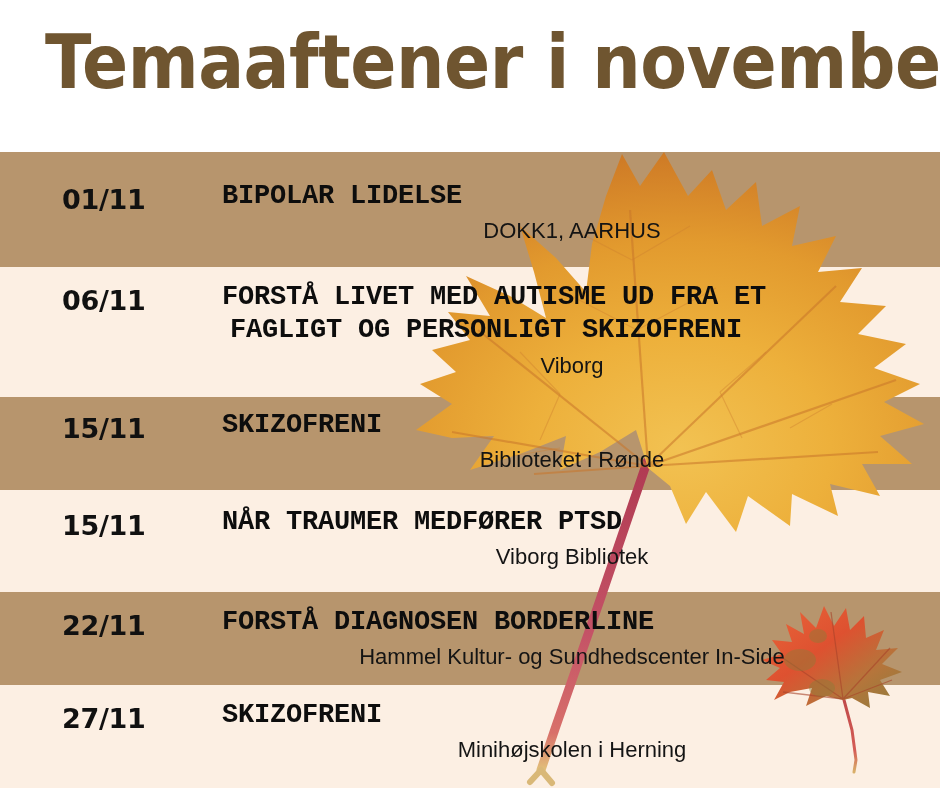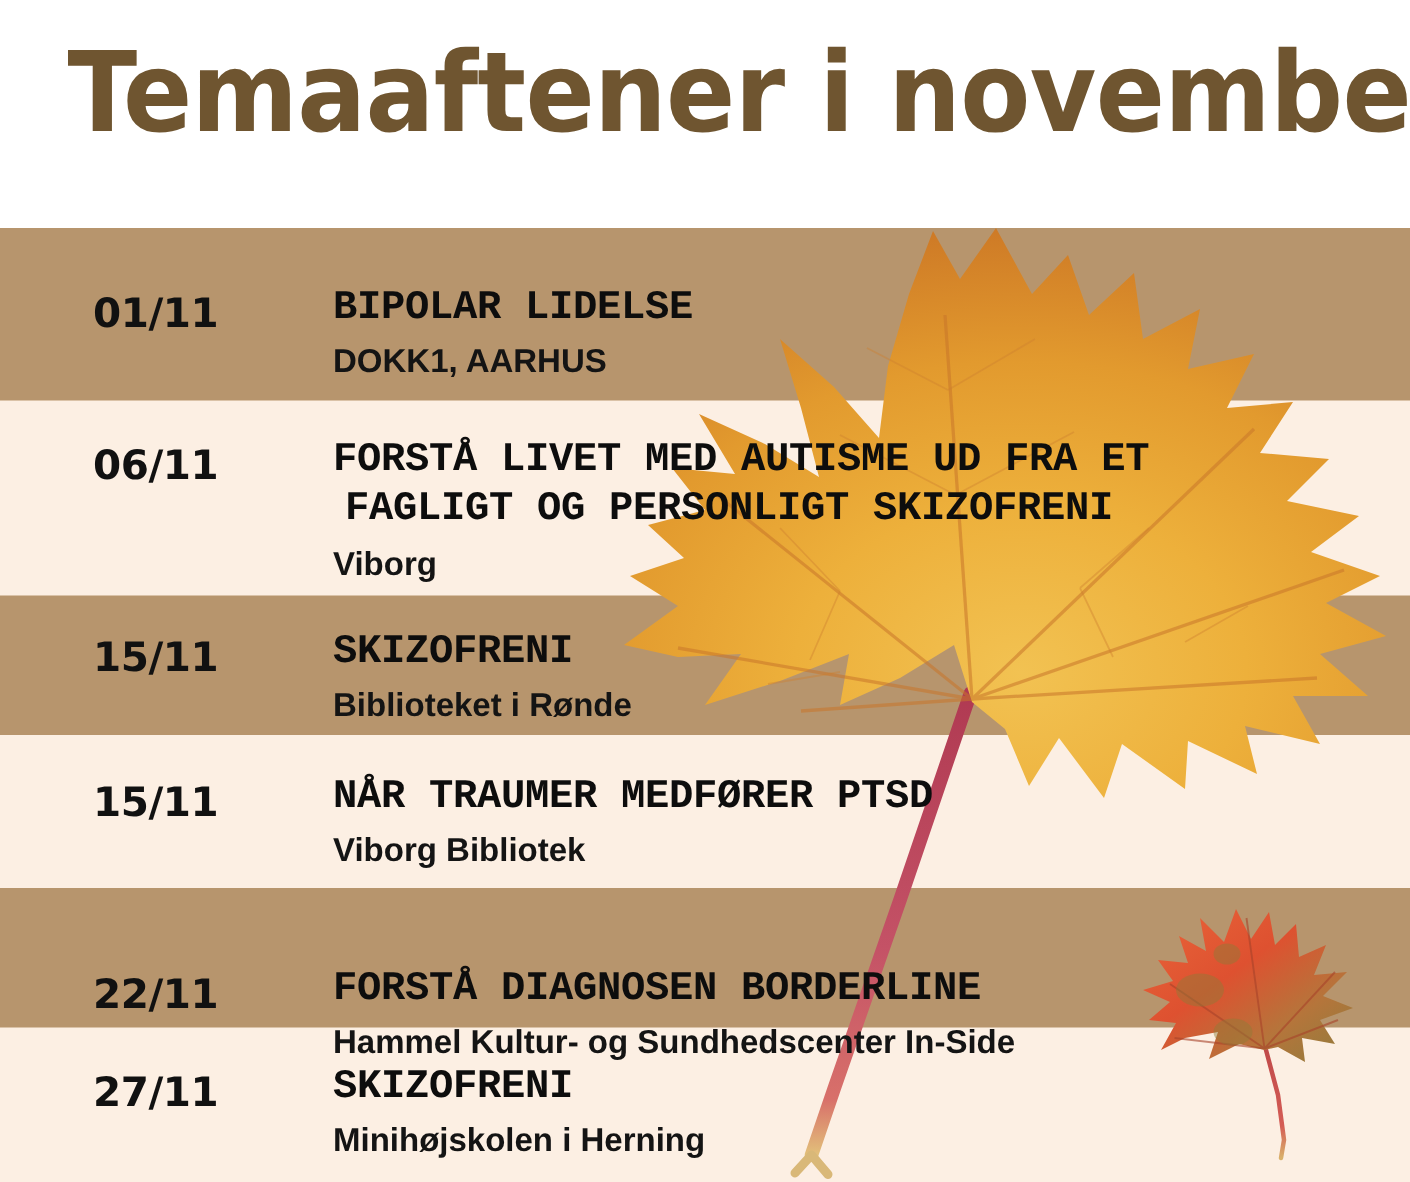--- a/index.html
+++ b/index.html
@@ -66,21 +66,21 @@
     width: 940px;
     height: 788px;
     z-index: 2;
     pointer-events: none;
   }
 
   
   .rows {
     position: absolute;
     left: 0;
-    top: 10px;
+    top: 0;
     width: 940px;
     height: 632px;
     z-index: 3;
   }
   .row {
     position: absolute;
     left: 0;
     width: 940px;
   }
   .row-date {
@@ -103,26 +103,27 @@
     font-size: 27px;
     font-weight: bold;
     color: #0d0d0d;
     letter-spacing: -0.2px;
     line-height: 1.24;
     white-space: nowrap;
   }
   .row-venue {
     font-family: "Liberation Sans", sans-serif;
     font-size: 22px;
-    font-weight: bold;
+    font-weight: normal;
     color: #141414;
     letter-spacing: 0px;
     line-height: 1.25;
     margin-top: 4px;
     white-space: nowrap;
+    text-align: center;
   }
   .row-title.wrap, .row-title.wrap * { white-space: normal; }
   .title-line { display: block; white-space: nowrap; }
   .title-line.indent { padding-left: 8px; }
 </style>
 </head>
 <body>
 
 <div id="poster">
 
@@ -261,21 +262,21 @@
     <div class="row" style="top:490px;height:102px;">
       <div class="row-date" style="top:20px;">15/11</div>
       <div class="row-body" style="top:16px;">
         <div class="row-title">
           <span class="title-line">NÅR TRAUMER MEDFØRER PTSD</span>
         </div>
         <div class="row-venue">Viborg Bibliotek</div>
       </div>
     </div>
 
-    <div class="row" style="top:592px;height:93px;margin-top:28px;">
+    <div class="row" style="top:592px;height:93px;">
       <div class="row-date" style="top:18px;">22/11</div>
       <div class="row-body" style="top:14px;">
         <div class="row-title">
           <span class="title-line">FORSTÅ DIAGNOSEN BORDERLINE</span>
         </div>
         <div class="row-venue">Hammel Kultur- og Sundhedscenter In-Side</div>
       </div>
     </div>
 
     <div class="row" style="top:685px;height:103px;">

